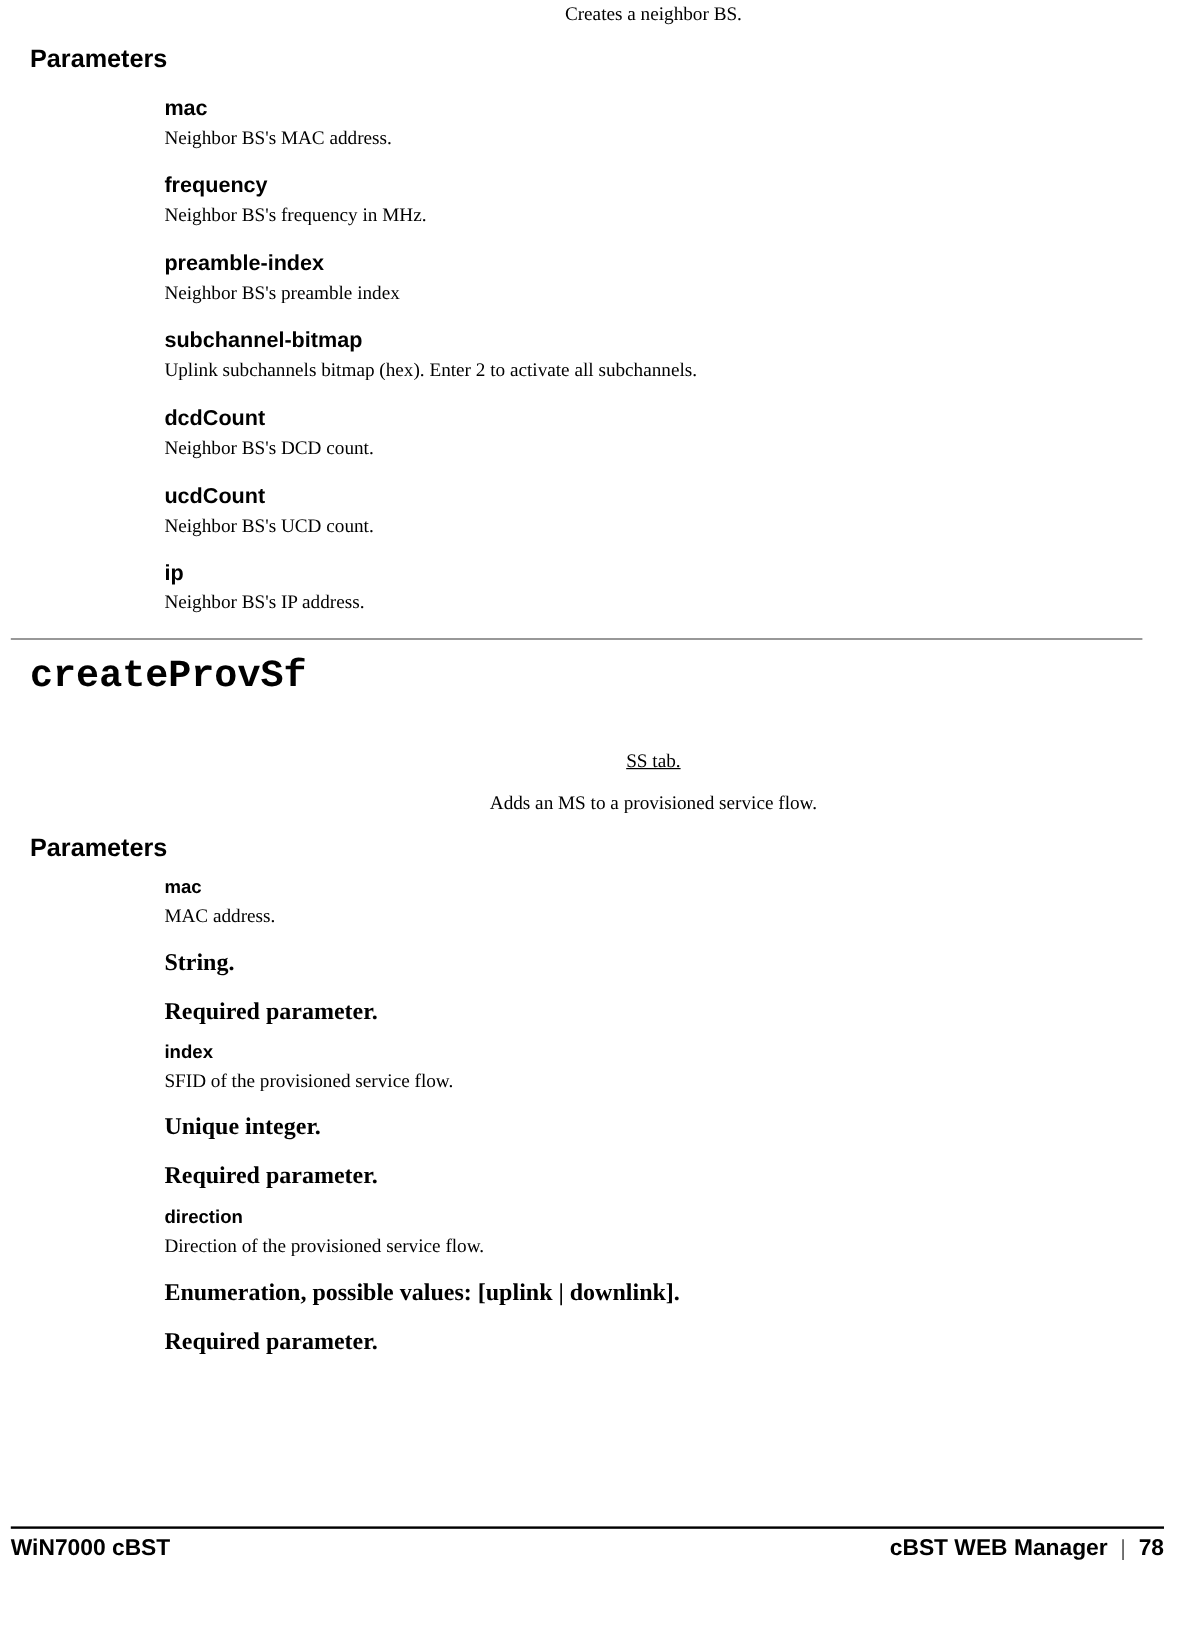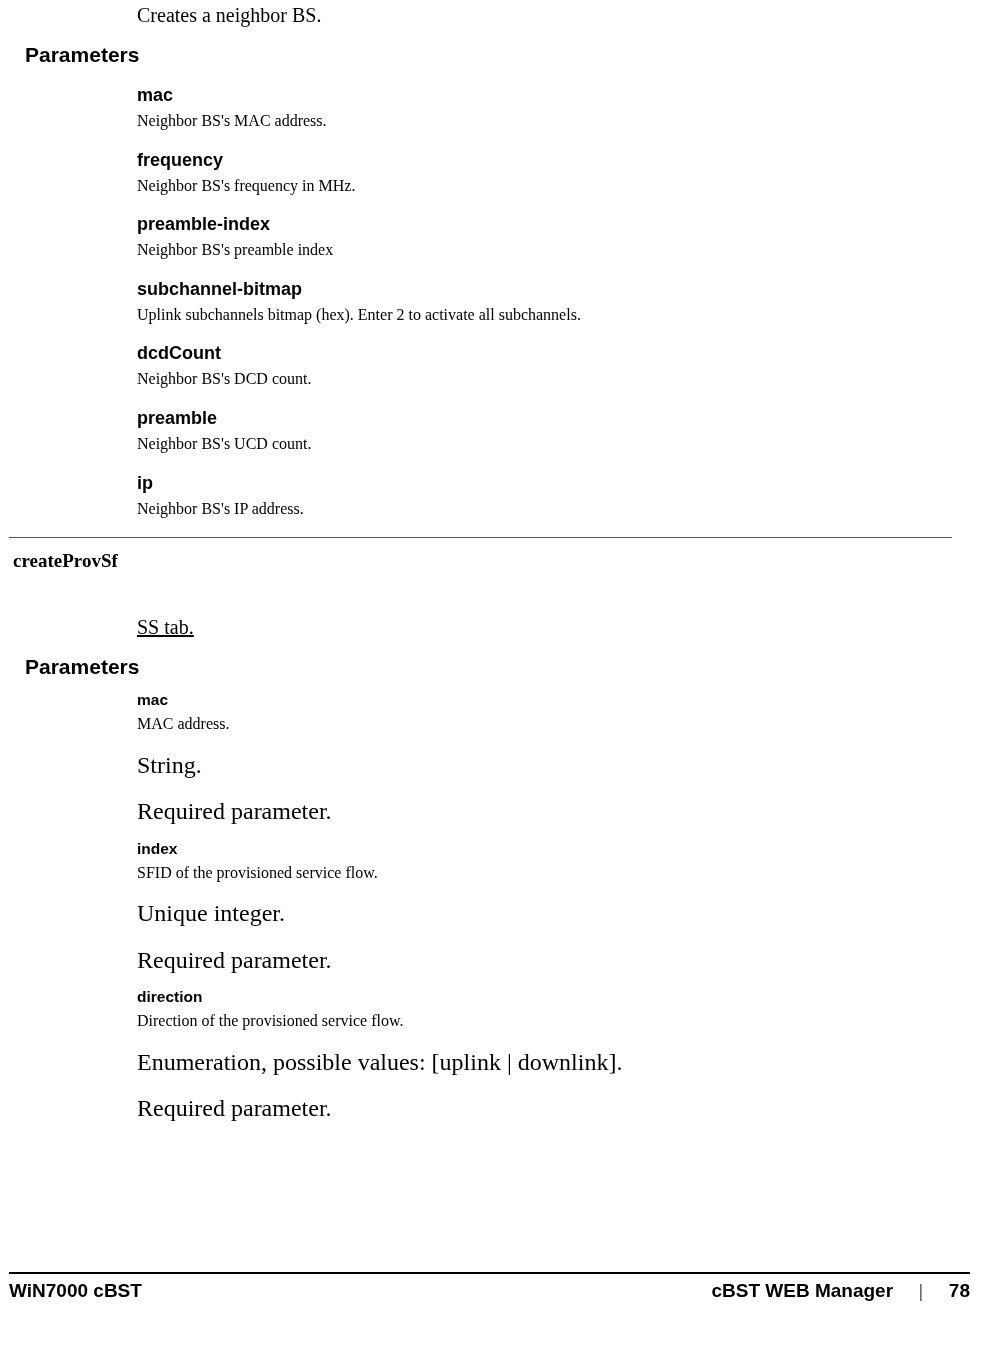--- a/index.html
+++ b/index.html
@@ -16,24 +16,25 @@
     box-sizing: border-box;
     font-family: "Palatino Linotype", "Book Antiqua", Palatino, Georgia, serif;
   }
   .content {
     position: absolute;
     left: 9px;
     right: 40px;
     top: 0;
   }
   .body-text {
-    font-size: 20px;
+    font-size: 16px;
     line-height: 1.35;
     margin: 0 0 14px 0;
     padding-left: 128px;
+    text-align: center;
   }
   .body-text.first {
     margin-top: 2px;
   }
   .side-heading {
     font-family: Verdana, Geneva, Tahoma, sans-serif;
     font-weight: bold;
     font-size: 21px;
     margin: 10px 0 12px 16px;
     padding-left: 0;
@@ -49,35 +50,36 @@
     font-size: 15.5px;
     margin: 12px 0 2px 0;
   }
   .param-desc {
     font-size: 16px;
     line-height: 1.35;
     margin: 4px 0 4px 0;
     padding-left: 128px;
   }
   .para {
-    font-size: 24px;
+    font-size: 20px;
     line-height: 1.35;
     margin: 14px 0 0 0;
     padding-left: 128px;
+    font-weight: bold;
   }
   hr.section-rule {
     border: none;
     border-top: 1.5px solid #555;
     margin: 18px 0 0 0;
   }
   .section-title {
-    font-family: Liberation Serif, serif;
+    font-family: Liberation Mono, monospace;
     font-weight: bold;
-    font-size: 19px;
-    margin: 12px 0 42px 4px;
+    font-size: 32px;
+    margin: 12px 0 42px 16px;
   }
   .footer {
     position: absolute;
     left: 9px;
     right: 22px;
     bottom: 62px;
     margin-top: 26px;
   }
   .footer-rule {
     border: none;
@@ -88,21 +90,21 @@
     display: flex;
     justify-content: space-between;
     align-items: baseline;
     font-family: Verdana, Geneva, Tahoma, sans-serif;
     font-weight: bold;
     font-size: 19px;
   }
   .footer-right {
     display: flex;
     align-items: baseline;
-    gap: 26px;
+    gap: 11px;
   }
   .footer-sep {
     font-weight: normal;
     font-family: Georgia, serif;
   }
   .footer-page {
     font-size: 19px;
   }
 </style>
 </head>
@@ -129,33 +131,34 @@
     </div>
     <div>
       <p class="param-name">subchannel-bitmap</p>
       <p class="param-desc">Uplink subchannels bitmap (hex). Enter  2 to activate all subchannels.</p>
     </div>
     <div>
       <p class="param-name">dcdCount</p>
       <p class="param-desc">Neighbor BS's DCD count.</p>
     </div>
     <div>
-      <p class="param-name">preamble</p>
+      <p class="param-name">ucdCount</p>
       <p class="param-desc">Neighbor BS's UCD count.</p>
     </div>
     <div>
       <p class="param-name">ip</p>
       <p class="param-desc">Neighbor BS's IP address.</p>
     </div>
 
     <hr class="section-rule">
 
     <h2 class="section-title">createProvSf</h2>
 
     <p class="body-text" style="margin-bottom:14px;text-decoration:underline;">SS tab.</p>
+    <p class="body-text">Adds an MS to a provisioned service flow.</p>
 
     <p class="side-heading">Parameters</p>
 
     <div>
       <p class="param-name small">mac</p>
       <p class="param-desc">MAC address.</p>
       <p class="para">String.</p>
       <p class="para">Required parameter.</p>
     </div>
 

